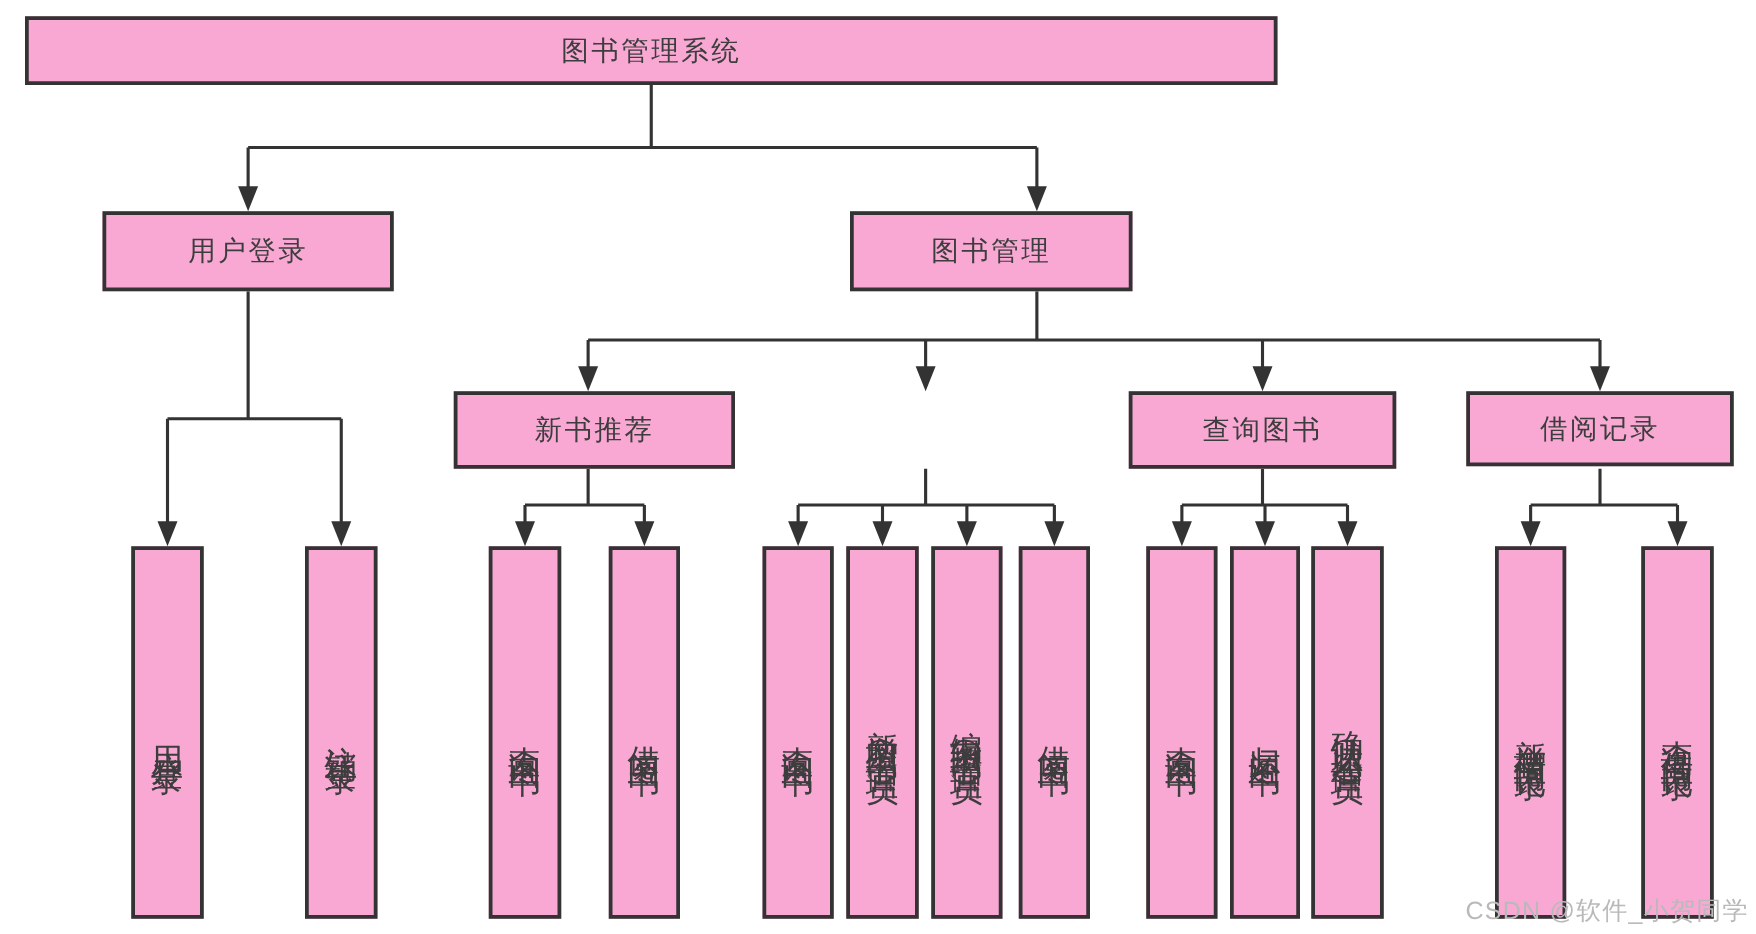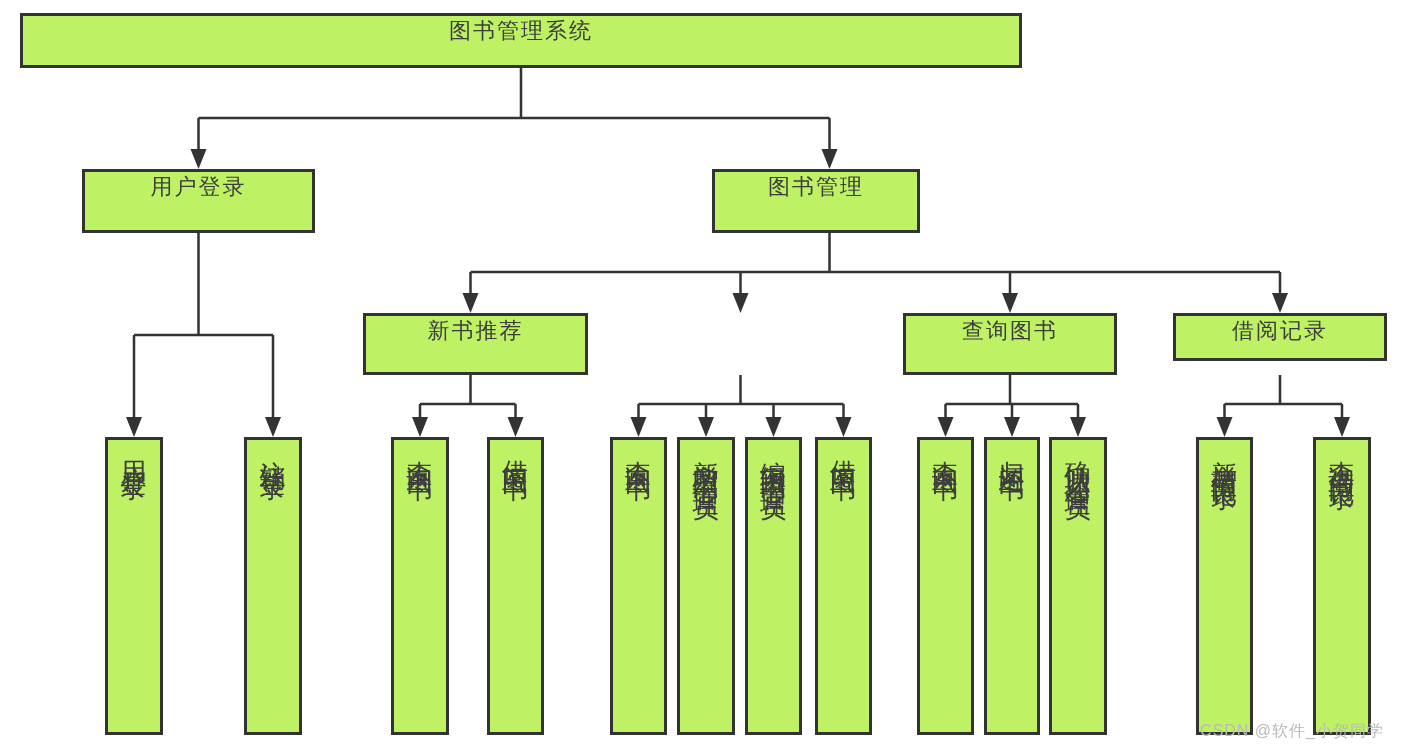--- a/index.html
+++ b/index.html
@@ -3,32 +3,32 @@
 <meta charset="utf-8">
 <style>
   html,body{margin:0;padding:0;background:#ffffff;}
   .canvas{
     position:relative;width:1405px;height:747px;background:#ffffff;
     overflow:hidden;font-family:"Liberation Sans",sans-serif;
   }
   .connectors{position:absolute;left:0;top:0;}
   .node{
     position:absolute;box-sizing:border-box;
-    border:3px solid #333333;background:#bef264;
-    display:flex;justify-content:center;
+    border:3px solid #333333;background:#f9a8d4;
+    display:flex;align-items:center;justify-content:center;
   }
   .node .lbl{color:#3d3d3d;}
   .node.h .lbl{font-size:22px;letter-spacing:2px;white-space:nowrap;}
   .node.v .lbl{
     writing-mode:vertical-rl;text-orientation:mixed;
     font-size:26px;letter-spacing:5px;line-height:1;
   }
   .watermark{
-    position:absolute;right:21px;bottom:5px;
-    font-size:16px;color:#b9b9b9;letter-spacing:1px;white-space:nowrap;
+    position:absolute;right:6px;bottom:5px;
+    font-size:20px;color:#b9b9b9;letter-spacing:1px;white-space:nowrap;
   }
 </style>
 </head>
 <body>
 
 <div class="canvas">
 
   <svg class="connectors" width="1405" height="747" viewBox="0 0 1405 747">
     <defs>
       <path id="ah" d="M -8 -20 L 8 -20 L 0 0 Z" fill="#333333"></path>
@@ -66,31 +66,31 @@
     <use href="#ah" transform="translate(1342,437)"></use>
   </svg>
 
   <div class="node h" style="left:20px;top:13px;width:1002px;height:55px">
     <span class="lbl">图书管理系统</span>
   </div>
 
   <div class="node h" style="left:82px;top:169px;width:233px;height:64px">
     <span class="lbl">用户登录</span>
   </div>
-  <div class="node h" style="left:712px;top:169px;width:208px;height:64px">
+  <div class="node h" style="left:680px;top:169px;width:226px;height:64px">
     <span class="lbl">图书管理</span>
   </div>
 
   <div class="node h" style="left:363px;top:313px;width:225px;height:62px">
     <span class="lbl">新书推荐</span>
   </div>
   <div class="node h" style="left:903px;top:313px;width:214px;height:62px">
     <span class="lbl">查询图书</span>
   </div>
-  <div class="node h" style="left:1173px;top:313px;width:214px;height:48px">
+  <div class="node h" style="left:1173px;top:313px;width:214px;height:60px">
     <span class="lbl">借阅记录</span>
   </div>
 
   <div class="node v" style="left:105px;top:437px;width:58px;height:298px">
     <span class="lbl">用户登录</span>
   </div>
   <div class="node v" style="left:244px;top:437px;width:58px;height:298px">
     <span class="lbl">注销登录</span>
   </div>
 

